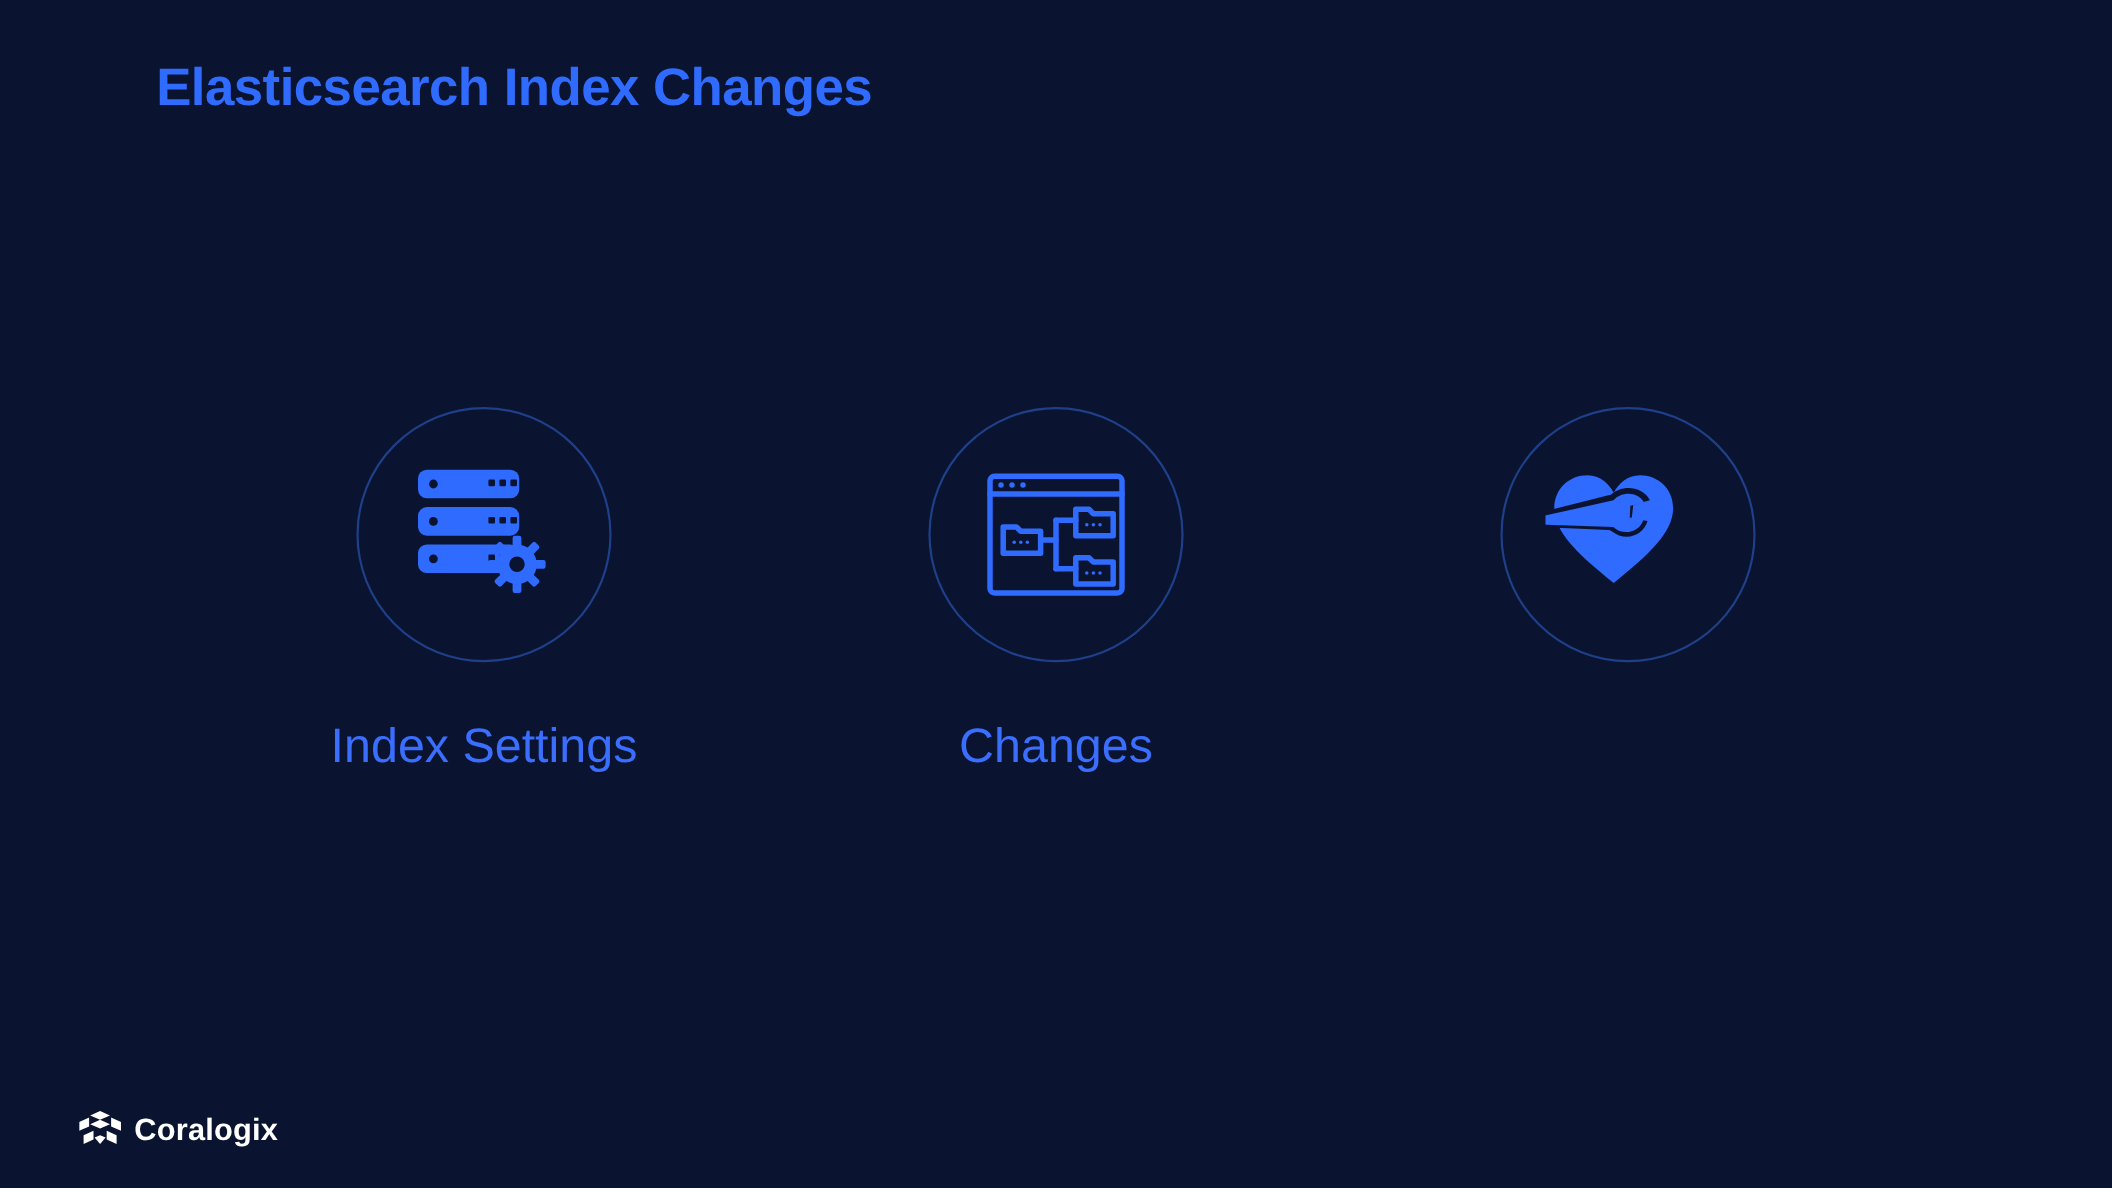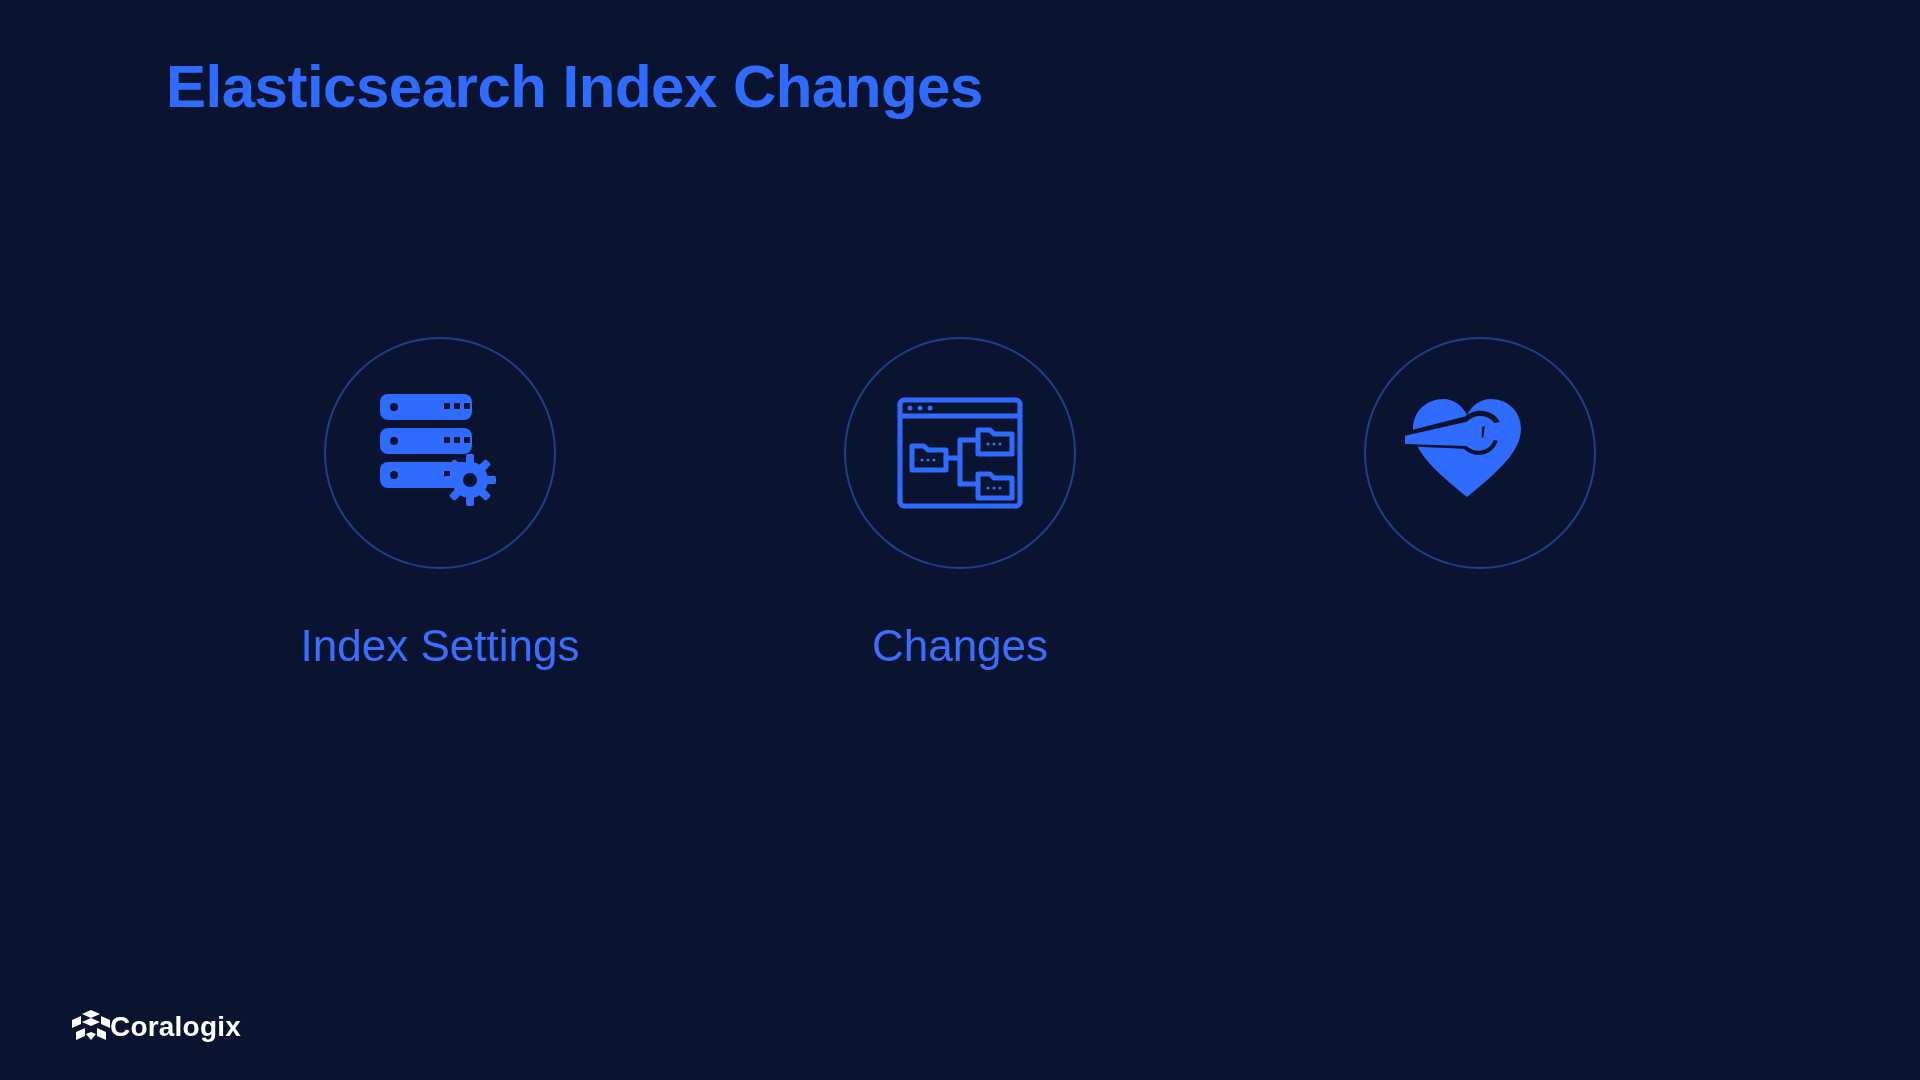--- a/index.html
+++ b/index.html
@@ -7,29 +7,28 @@
   body {
     background: #0a1430;
     font-family: "Segoe UI", "Helvetica Neue", Arial, sans-serif;
     color: #2f6bff;
     position: relative;
   }
   .title {
     position: absolute;
     top: 52px;
     left: 142px;
-    font-size: 60px;
+    font-size: 48px;
     font-weight: 700;
     letter-spacing: -0.5px;
     color: #2f6bff;
-    margin-left: 24px;
   }
   .row {
     position: absolute;
-    top: 337px;
+    top: 370px;
     left: 0;
     width: 100%;
     display: flex;
     justify-content: space-evenly;
     align-items: flex-start;
     padding: 0 120px;
     gap: 20px;
   }
   .item {
     display: flex;
@@ -54,20 +53,21 @@
     text-align: center;
     white-space: nowrap;
   }
   svg.icon { display: block; }
   .footer {
     position: absolute;
     left: 72px;
     bottom: 36px;
     display: flex;
     align-items: center;
+    gap: 12px;
     color: #ffffff;
   }
   .footer-text {
     font-size: 28px;
     font-weight: 700;
     color: #ffffff;
     letter-spacing: 0.2px;
   }
 </style>
 </head>

